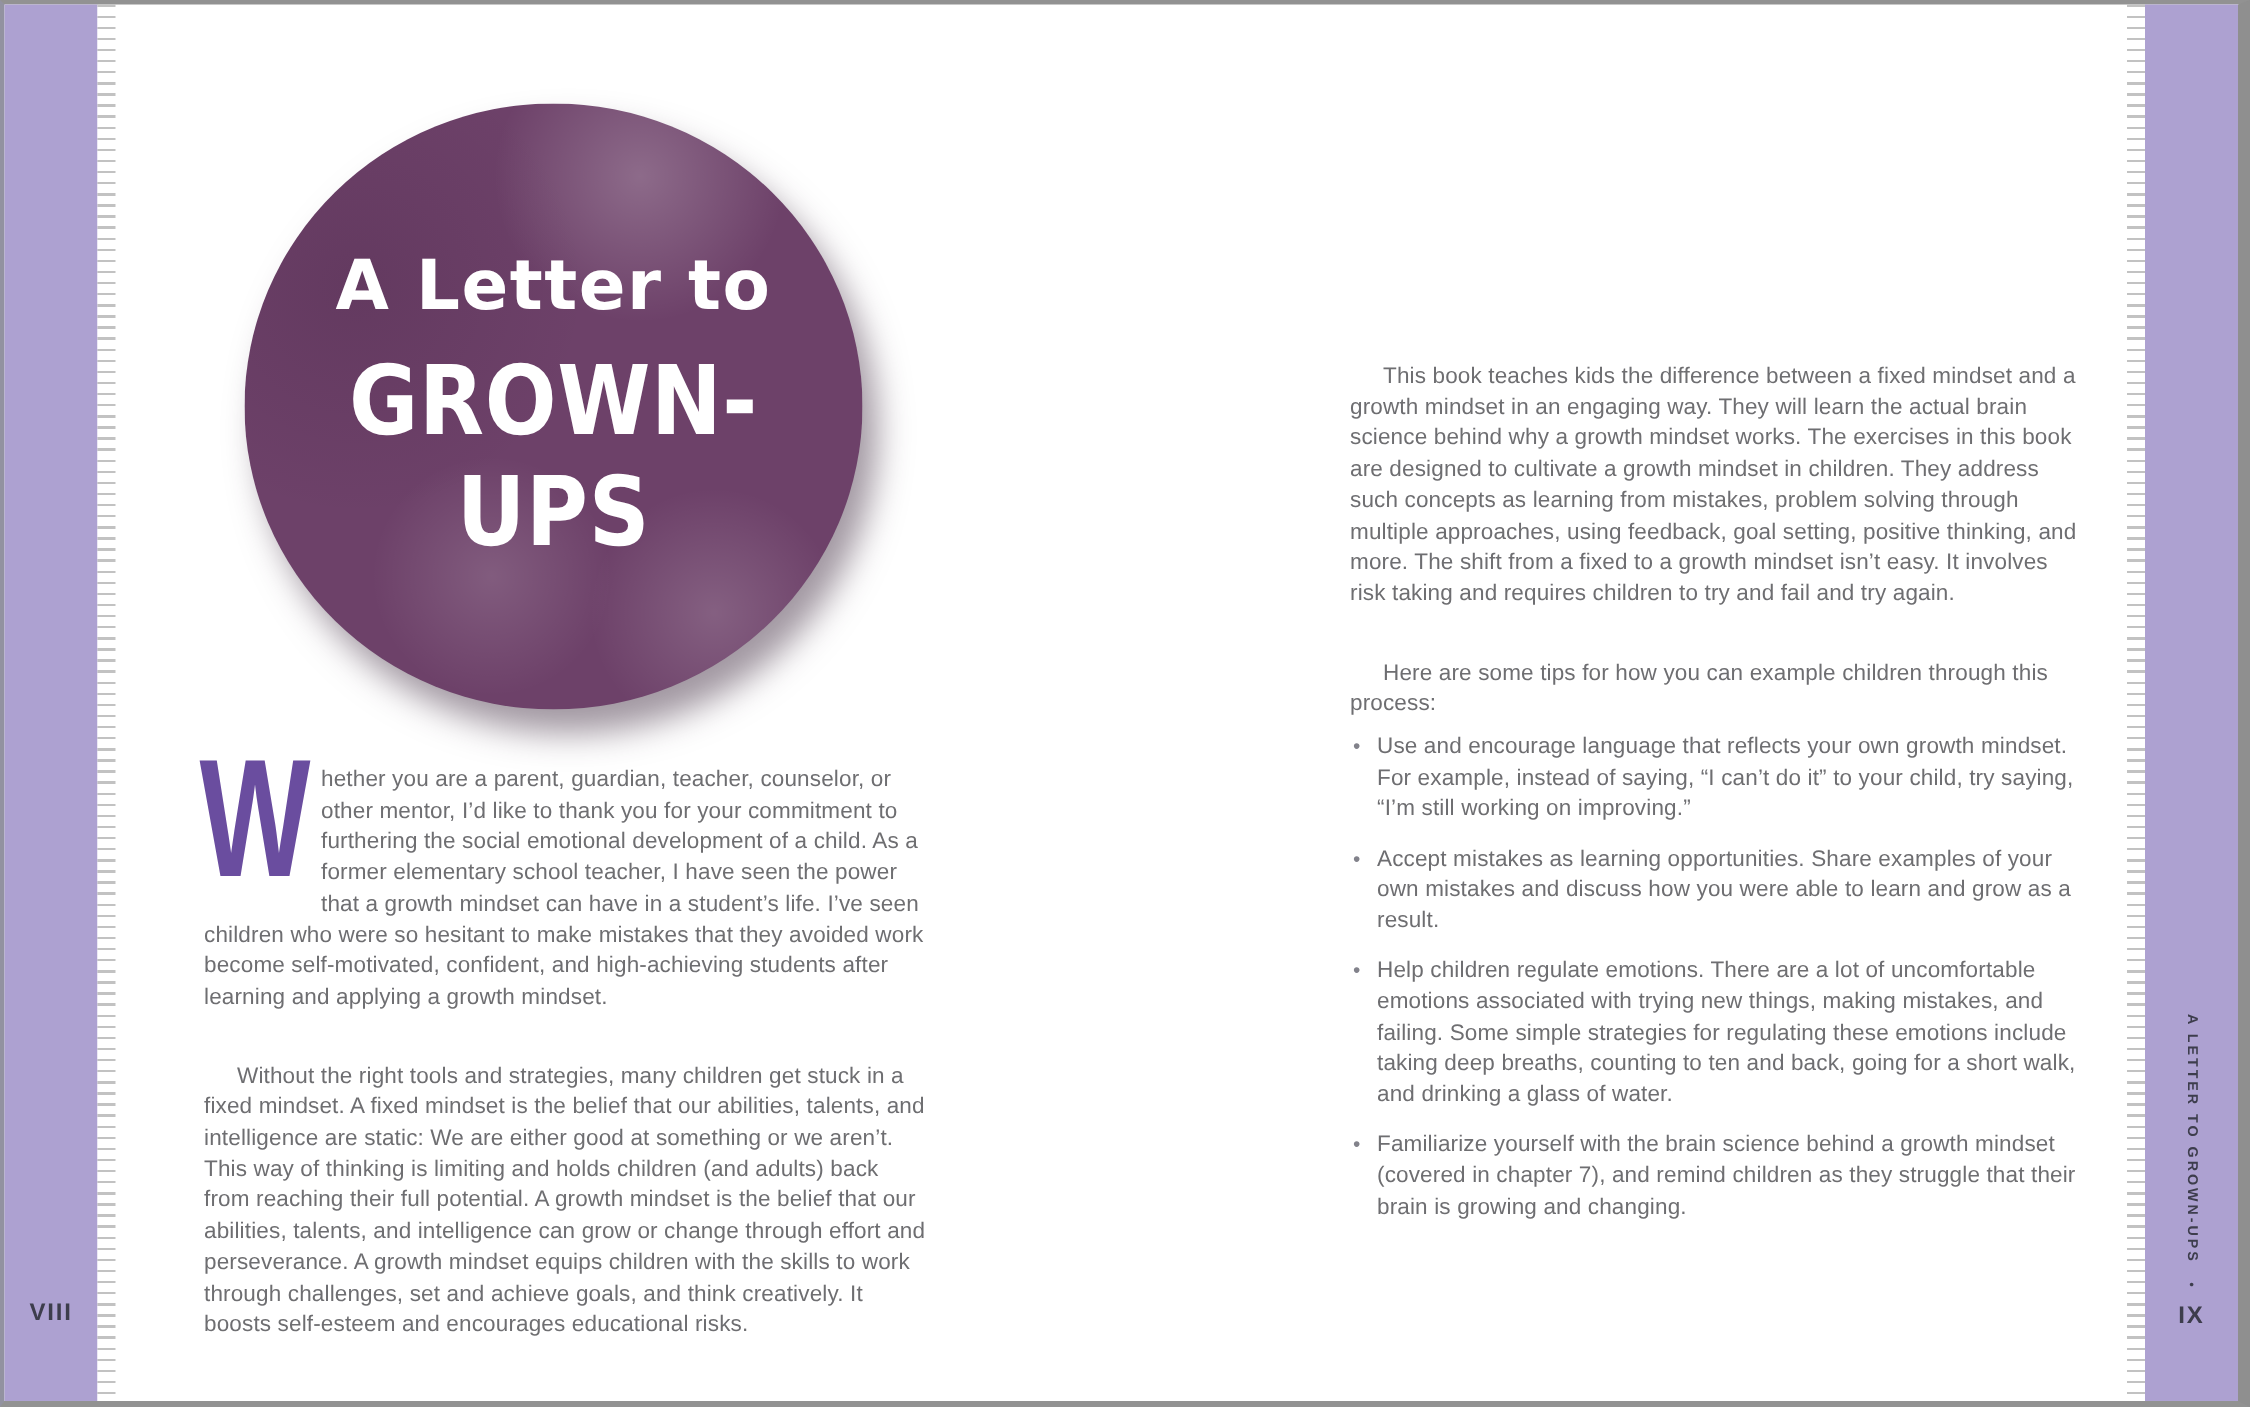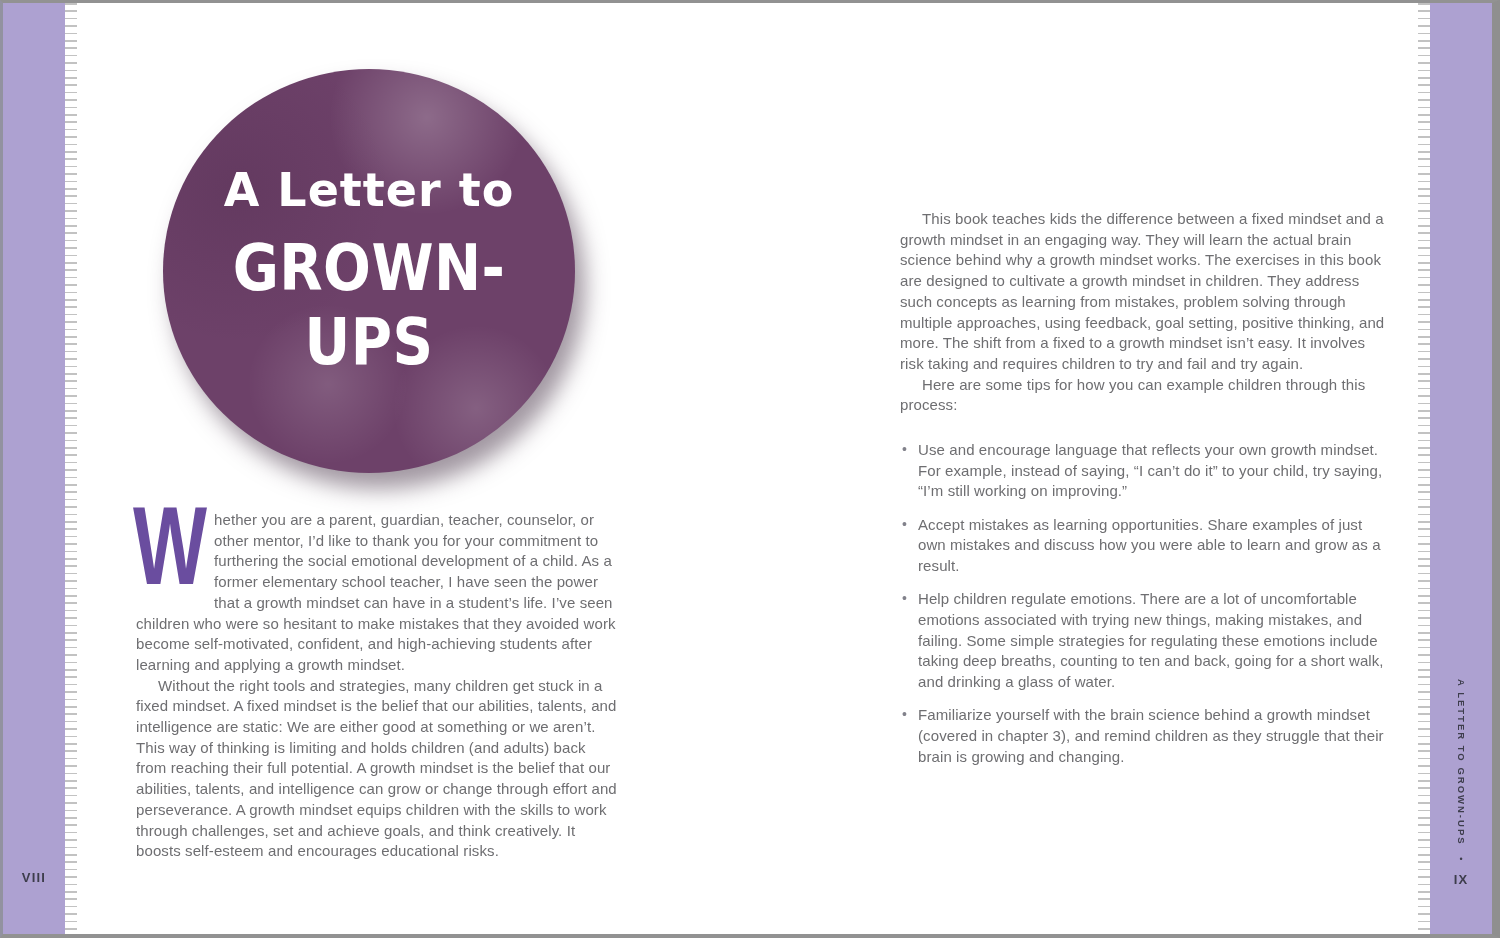--- a/index.html
+++ b/index.html
@@ -16,21 +16,21 @@
   .strip { position:absolute; top:0; bottom:0; background:#ada1d1; }
   .strip-left  { left:0;  width:62px; }
   .strip-right { right:0; width:62px; display:flex; flex-direction:column; align-items:center; justify-content:flex-end; padding-bottom:47px; }
 
   
   .deckle { position:absolute; top:0; bottom:0; width:12px;
     background:repeating-linear-gradient(to bottom, #c2c2c2 0px, #c2c2c2 1.6px, #ffffff 1.6px, #ffffff 7.4px); }
   .deckle-left  { left:62px; }
   .deckle-right { right:62px; }
 
-  .page-num { color:#3d3d4c; font-size:13px; font-weight:700; letter-spacing:1.2px; }
+  .page-num { color:#3d3d4c; font-size:16px; font-weight:700; letter-spacing:1.2px; }
   .page-num-left { position:absolute; bottom:49px; left:0; width:62px; text-align:center; }
 
   .sidebar-caption { writing-mode:vertical-rl; color:#3d3d4c; font-size:9.5px; font-weight:600; letter-spacing:2px; white-space:nowrap; }
   .sidebar-dot { color:#3d3d4c; font-size:9px; line-height:9px; margin:9px 0 8px 0; }
 
   
   .badge {
     position:absolute; left:160px; top:66px; width:412px; height:404px; border-radius:50%;
     background:
       radial-gradient(circle at 64% 12%, rgba(255,255,255,0.22), rgba(255,255,255,0) 22%),
@@ -42,26 +42,26 @@
     display:flex; flex-direction:column; align-items:center; justify-content:center;
     color:#ffffff; text-align:center;
   }
   .badge-line1 { font-family:"DejaVu Sans", sans-serif; font-size:46px; font-weight:600; letter-spacing:1px; }
   .badge-line2 { font-family:"DejaVu Sans", sans-serif; font-size:64px; font-weight:800; letter-spacing:0.5px; transform:scaleX(0.88); margin-top:14px; }
 
   
   .textcol { position:absolute; color:#6e6e71; font-size:15px; line-height:20.7px; letter-spacing:0.1px; }
   .text-left  { left:133px; top:507px; width:481px; }
   .text-right { left:897px; top:206px;  width:492px; }
-  .indent { text-indent:22px; }
+  .indent { text-indent:22px;margin-top:32px; }
 
   .dropcap { float:left; width:75px; height:84px; position:relative; margin-right:3px; }
   .dropcap > span { position:absolute; left:-3px; top:-20px; font-size:112px; line-height:1; font-weight:700; color:#6a4d9f; transform:scaleX(0.70); transform-origin:left top; }
 
-  ul.tips { list-style:none; margin-top:24px; }
+  ul.tips { list-style:none; margin-top:8px; }
   ul.tips li { position:relative; padding-left:18px; margin-bottom:12.5px; }
   ul.tips li::before { content:"\2022"; position:absolute; left:2px; top:-1px; color:#82828b; font-size:14px; }
 
   .closing { margin-top:14px; }
 </style>
 </head>
 <body>
 
 <div class="spread">
 
@@ -85,23 +85,23 @@
       <p class="para indent">Without the right tools and strategies, many children get stuck in a fixed mindset. A fixed mindset is the belief that our abilities, talents, and intelligence are static: We are either good at something or we aren’t. This way of thinking is limiting and holds children (and adults) back from reaching their full potential. A growth mindset is the belief that our abilities, talents, and intelligence can grow or change through effort and perseverance. A growth mindset equips children with the skills to work through challenges, set and achieve goals, and think creatively. It boosts self-esteem and encourages educational risks.</p>
     </div>
   </div>
 
   <div>
     <div class="textcol text-right">
       <p class="indent">This book teaches kids the difference between a fixed mindset and a growth mindset in an engaging way. They will learn the actual brain science behind why a growth mindset works. The exercises in this book are designed to cultivate a growth mindset in children. They address such concepts as learning from mistakes, problem solving through multiple approaches, using feedback, goal setting, positive thinking, and more. The shift from a fixed to a growth mindset isn’t easy. It involves risk taking and requires children to try and fail and try again.</p>
       <p class="indent">Here are some tips for how you can example children through this process:</p>
       <ul class="tips">
         <li>Use and encourage language that reflects your own growth mindset. For example, instead of saying, “I can’t do it” to your child, try saying, “I’m still working on improving.”</li>
-        <li>Accept mistakes as learning opportunities. Share examples of just own mistakes and discuss how you were able to learn and grow as a result.</li>
+        <li>Accept mistakes as learning opportunities. Share examples of your own mistakes and discuss how you were able to learn and grow as a result.</li>
         <li>Help children regulate emotions. There are a lot of uncomfortable emotions associated with trying new things, making mistakes, and failing. Some simple strategies for regulating these emotions include taking deep breaths, counting to ten and back, going for a short walk, and drinking a glass of water.</li>
-        <li>Familiarize yourself with the brain science behind a growth mindset (covered in chapter 3), and remind children as they struggle that their brain is growing and changing.</li>
+        <li>Familiarize yourself with the brain science behind a growth mindset (covered in chapter 7), and remind children as they struggle that their brain is growing and changing.</li>
       </ul>
     </div>
   </div>
 
   <div class="deckle deckle-right"></div>
   <div class="strip strip-right">
     <div class="sidebar-caption">A LETTER TO GROWN-UPS</div>
     <div class="sidebar-dot">•</div>
     <div class="page-num">IX</div>
   </div>

